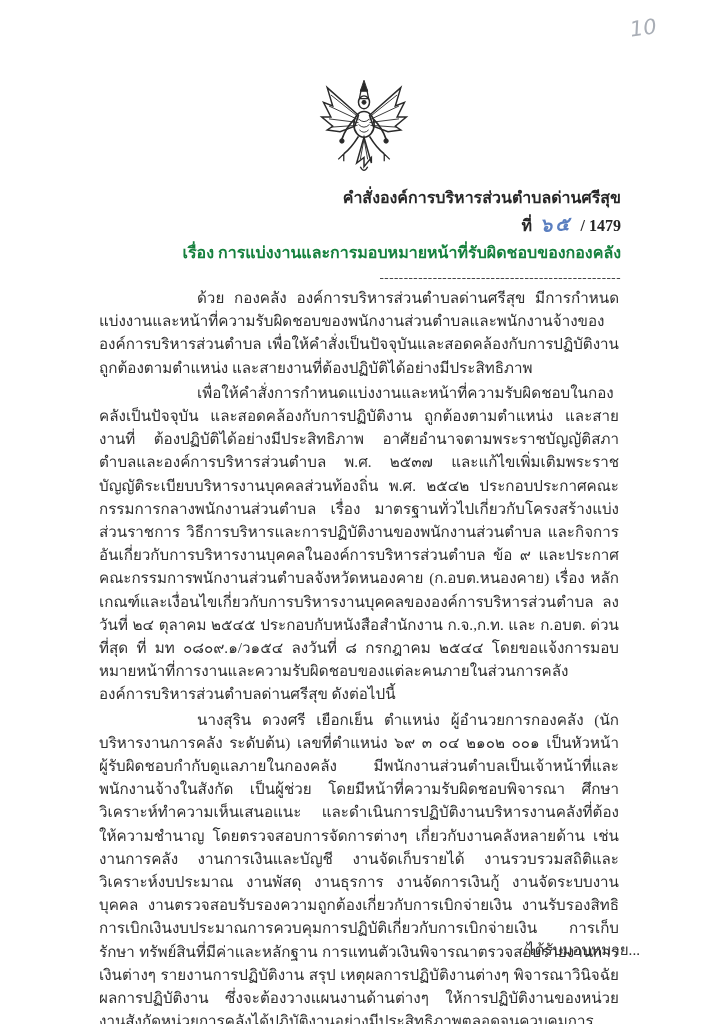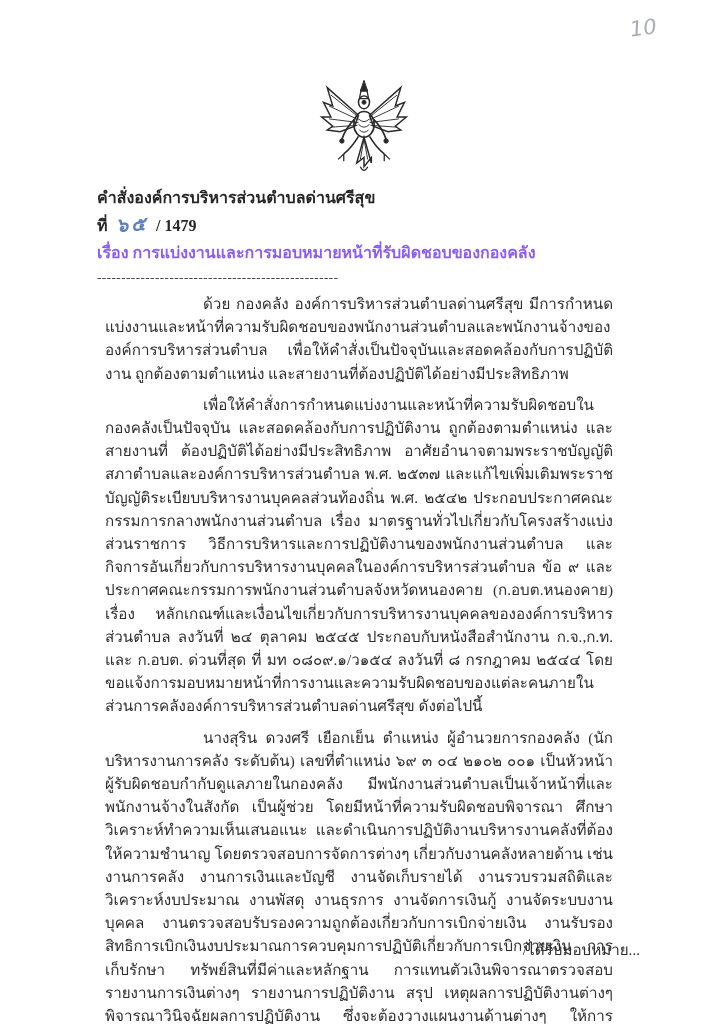--- a/index.html
+++ b/index.html
@@ -34,21 +34,21 @@
     left: 318px;
     width: 92px;
     height: 106px;
   }
   .emblem svg { width: 100%; height: 100%; }
   .head-block {
     position: absolute;
     top: 186px;
     left: 97px;
     width: 524px;
-    text-align: left;
+    text-align: right;
     line-height: 24px;
   }
   .title-line {
     font-size: 16px;
     font-weight: bold;
     color: #262626;
   }
   .order-line {
     font-size: 16px;
     font-weight: bold;
@@ -61,21 +61,21 @@
     font-size: 19px;
     font-style: italic;
     letter-spacing: 3px;
     padding: 0 4px;
     transform: rotate(-4deg);
     display: inline-block;
   }
   .subject-line {
     font-size: 16px;
     font-weight: bold;
-    color: #8b5cf6;
+    color: #15803d;
     margin-top: 3px;
   }
   .divider {
     font-size: 13px;
     letter-spacing: 0.5px;
     color: #3a3a3a;
     margin-top: 1px;
     white-space: nowrap;
     overflow: hidden;
   }
@@ -83,21 +83,21 @@
     position: absolute;
     top: 284px;
     left: 97px;
     width: 524px;
     font-size: 15.2px;
     line-height: 23.2px;
     text-align: justify;
     color: #2e2e2e;
   }
   .body-block p {
-    margin: 8px;
+    margin: 2px;
     text-indent: 98px;
   }
   .continuation {
     position: absolute;
     top: 938px;
     right: 75px;
     font-size: 15.2px;
     color: #2e2e2e;
   }
 </style>

